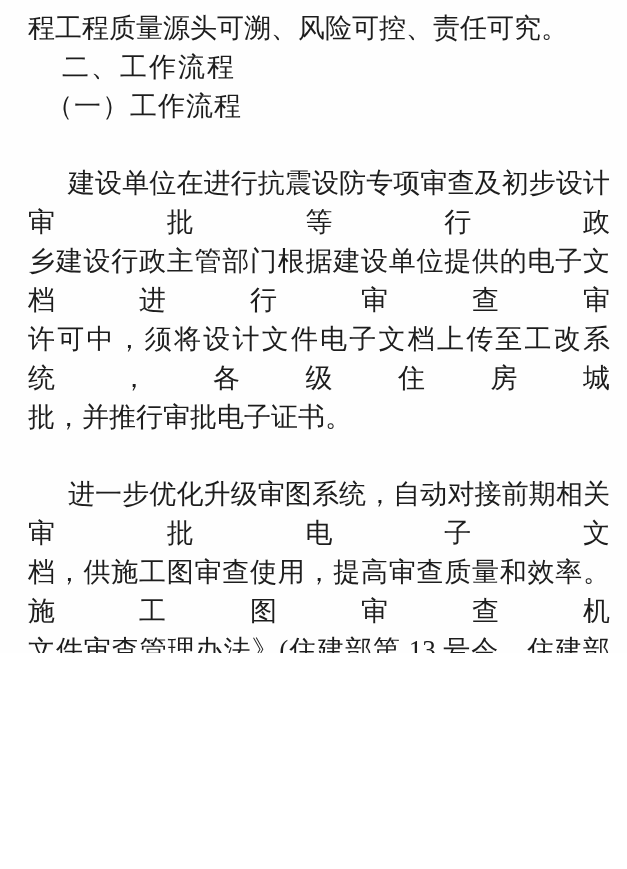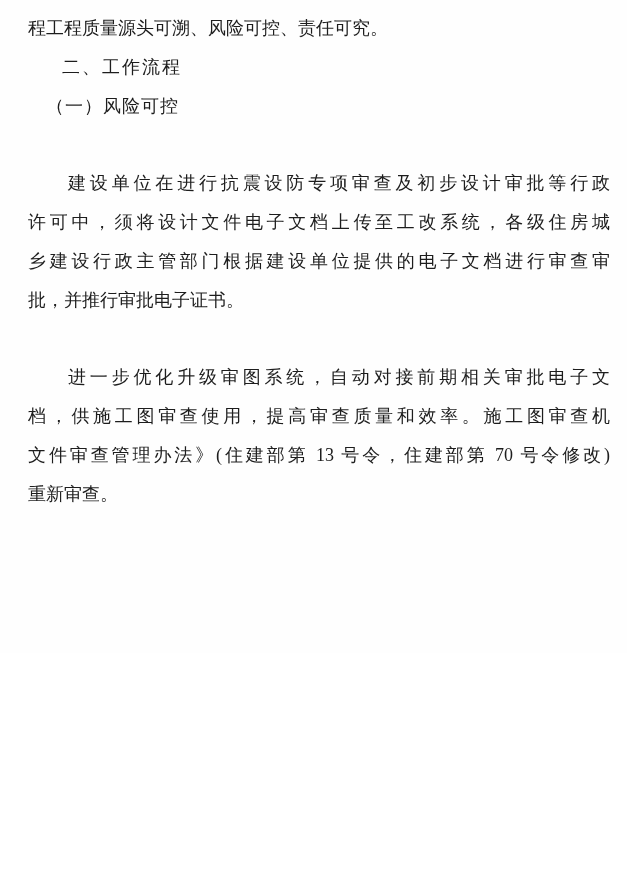--- a/index.html
+++ b/index.html
@@ -10,21 +10,21 @@
   .page {
     position: relative;
     width: 627px;
     height: 653px;
     box-sizing: border-box;
     background: #fefefe;
     padding: 9px 17px 0 28px;
     overflow: hidden;
     color: #1d1d1d;
     font-family: "Liberation Serif", "DejaVu Serif", serif;
-    font-size: 18px;
+    font-size: 27px;
     line-height: 39px;
   }
   .line {
     min-height: 39px;
   }
   
   .body {
     text-align: justify;
     text-align-last: justify;
   }
@@ -52,23 +52,23 @@
     letter-spacing: 1px;
   }
 </style>
 </head>
 <body>
 
 <div class="page">
   <div>
       <div class="line body-end">程工程质量源头可溯、风险可控、责任可究。</div>
       <div class="line heading">二、工作流程</div>
-      <div class="line subheading">（一）风险可控</div>
+      <div class="line subheading">（一）工作流程</div>
       <div class="line body-indent">建设单位在进行抗震设防专项审查及初步设计审批等行政</div>
+      <div class="line body">乡建设行政主管部门根据建设单位提供的电子文档进行审查审</div>
       <div class="line body">许可中，须将设计文件电子文档上传至工改系统，各级住房城</div>
-      <div class="line body">乡建设行政主管部门根据建设单位提供的电子文档进行审查审</div>
       <div class="line body-end">批，并推行审批电子证书。</div>
       <div class="line body-indent">进一步优化升级审图系统，自动对接前期相关审批电子文</div>
       <div class="line body">档，供施工图审查使用，提高审查质量和效率。施工图审查机</div>
       <div class="line body">文件审查管理办法》(住建部第 13 号令，住建部第 70 号令修改)</div>
       <div class="line body-end">重新审查。</div>
     </div>
 </div>
 
 </body></html>

